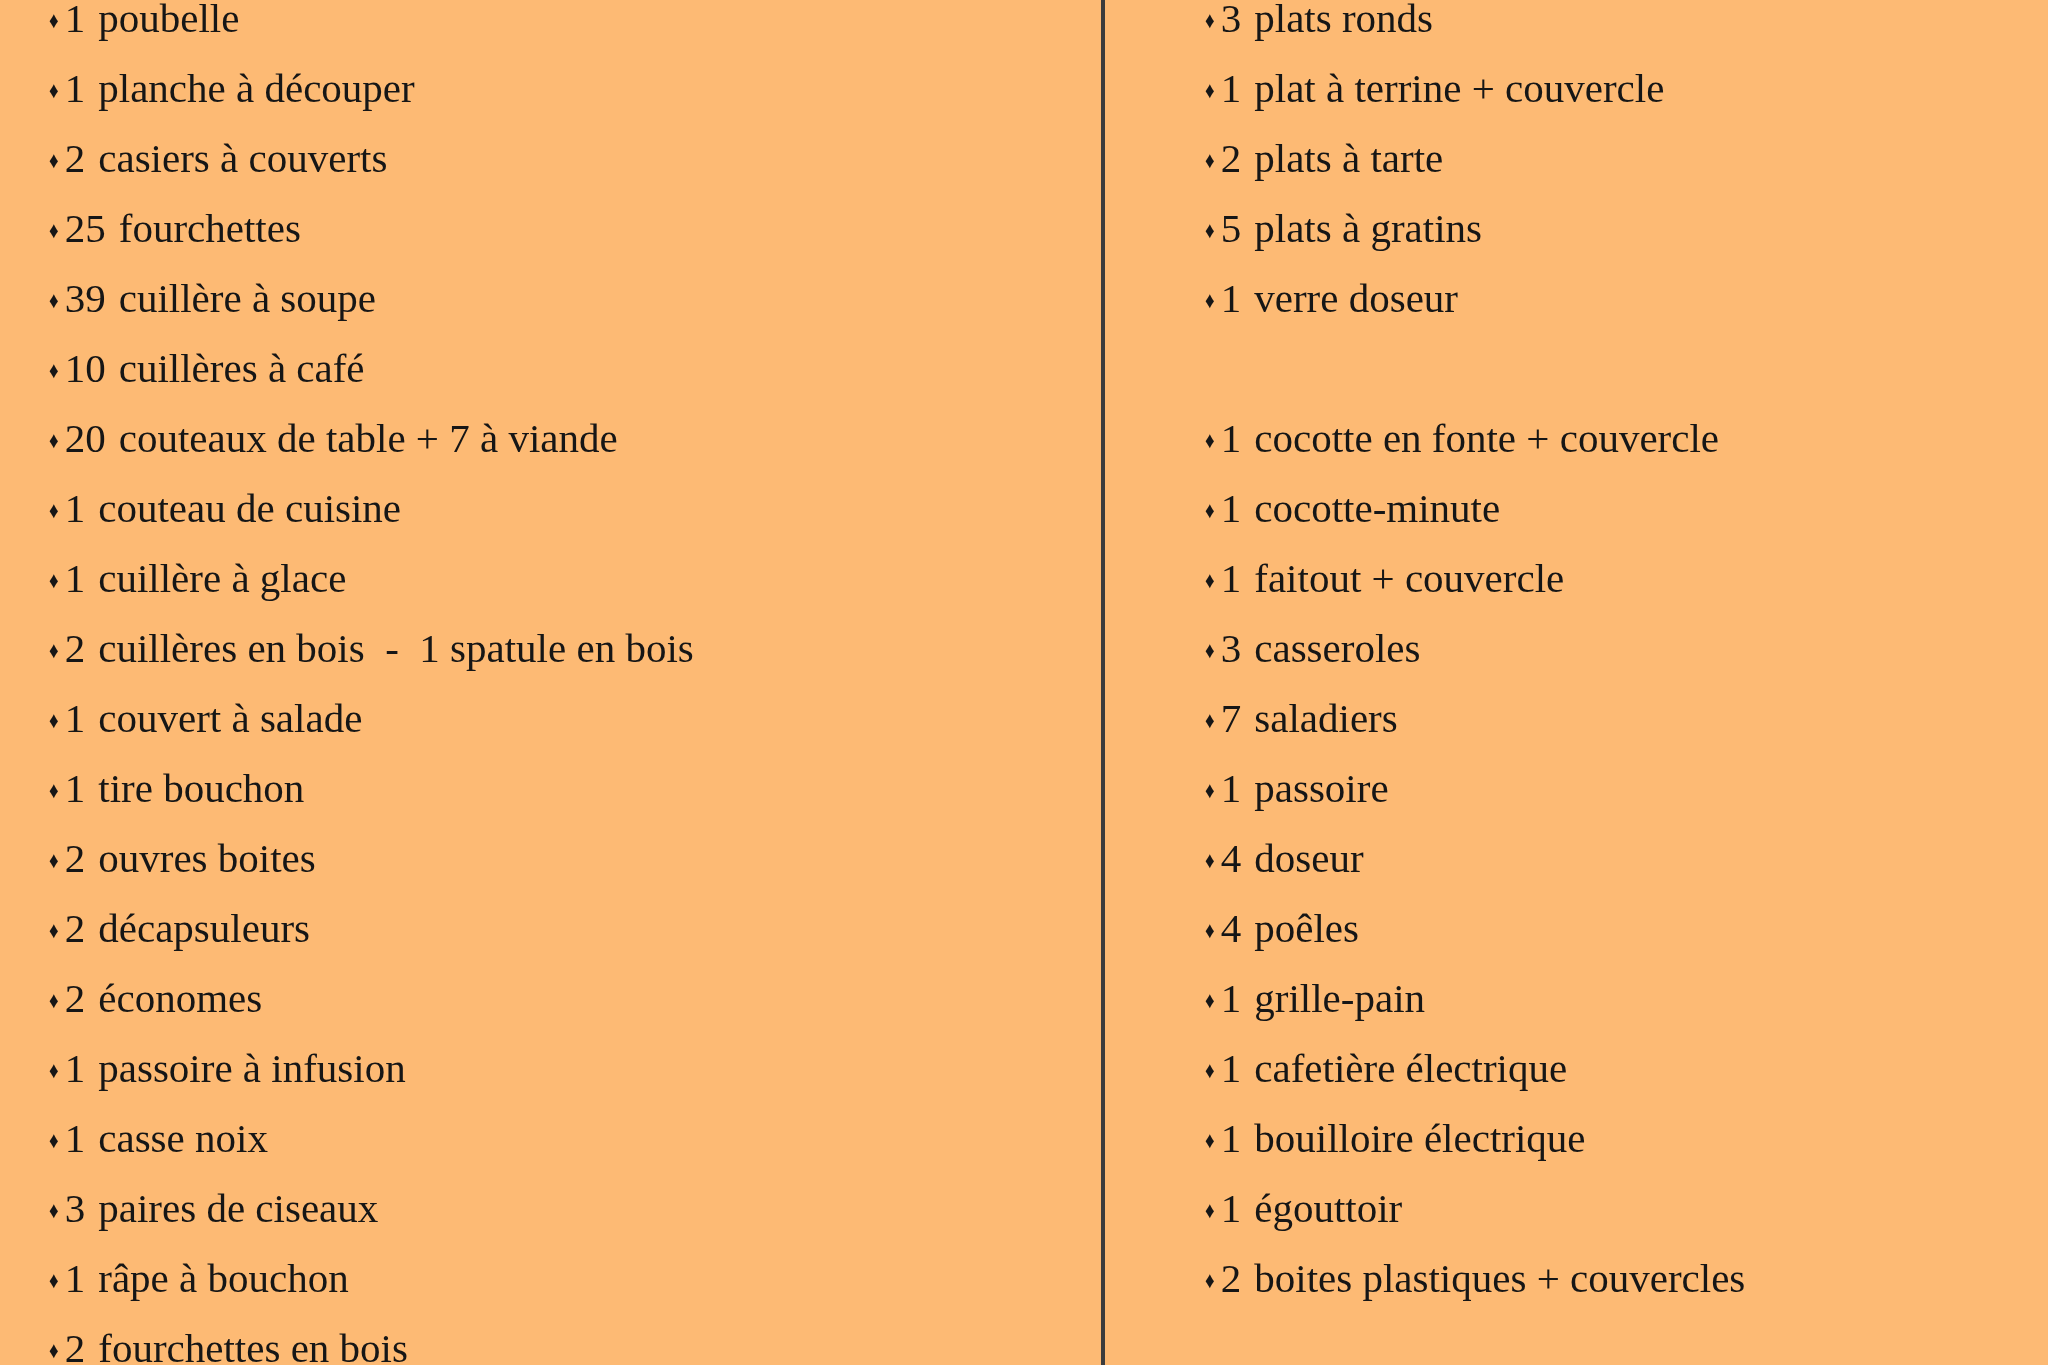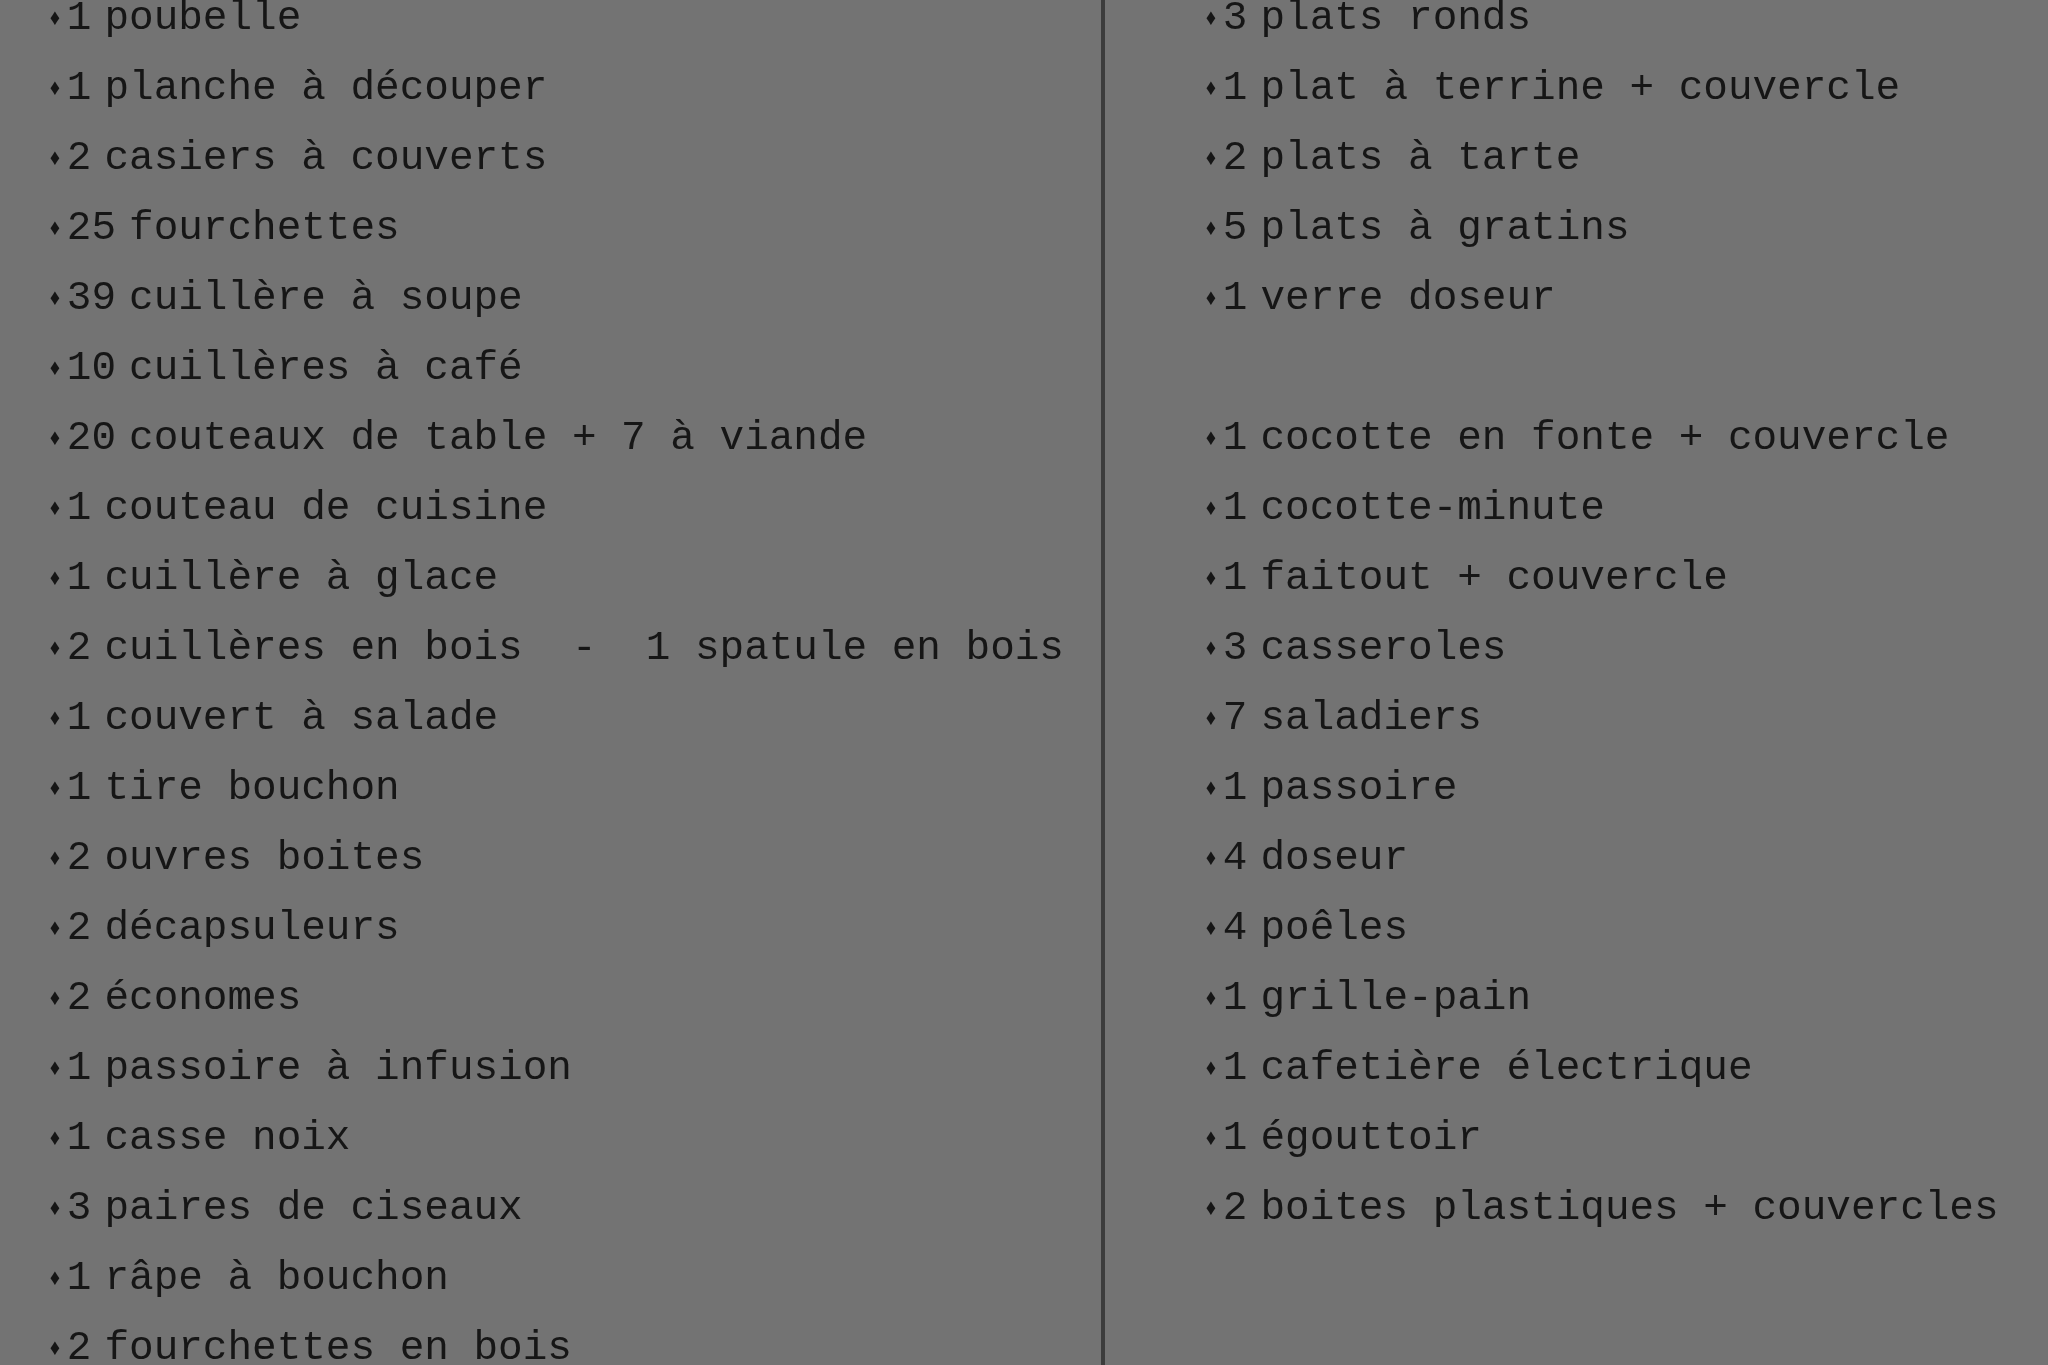--- a/index.html
+++ b/index.html
@@ -7,22 +7,22 @@
     padding: 0;
     width: 2048px;
     height: 1365px;
     overflow: hidden;
     background: #ffffff;
   }
   .page {
     position: relative;
     width: 2048px;
     height: 1365px;
-    background: #737373;
-    font-family: Liberation Mono, monospace;
+    background: #fdba74;
+    font-family: Liberation Serif, serif;
     color: #161616;
   }
   .divider {
     position: absolute;
     left: 1101px;
     top: 0;
     width: 4px;
     height: 1365px;
     background: #3c3c3c;
   }
@@ -88,17 +88,18 @@
     <div class="row"><span class="bullet">♦</span><span class="qty">1</span><span class="label">cocotte en fonte + couvercle</span></div>
     <div class="row"><span class="bullet">♦</span><span class="qty">1</span><span class="label">cocotte-minute</span></div>
     <div class="row"><span class="bullet">♦</span><span class="qty">1</span><span class="label">faitout + couvercle</span></div>
     <div class="row"><span class="bullet">♦</span><span class="qty">3</span><span class="label">casseroles</span></div>
     <div class="row"><span class="bullet">♦</span><span class="qty">7</span><span class="label">saladiers</span></div>
     <div class="row"><span class="bullet">♦</span><span class="qty">1</span><span class="label">passoire</span></div>
     <div class="row"><span class="bullet">♦</span><span class="qty">4</span><span class="label">doseur</span></div>
     <div class="row"><span class="bullet">♦</span><span class="qty">4</span><span class="label">poêles</span></div>
     <div class="row"><span class="bullet">♦</span><span class="qty">1</span><span class="label">grille-pain</span></div>
     <div class="row"><span class="bullet">♦</span><span class="qty">1</span><span class="label">cafetière électrique</span></div>
+    <div class="row"><span class="bullet">♦</span><span class="qty">1</span><span class="label">bouilloire électrique</span></div>
     <div class="row"><span class="bullet">♦</span><span class="qty">1</span><span class="label">égouttoir</span></div>
     <div class="row"><span class="bullet">♦</span><span class="qty">2</span><span class="label">boites plastiques + couvercles</span></div>
   </div>
 
 </div>
 
 </body></html>

